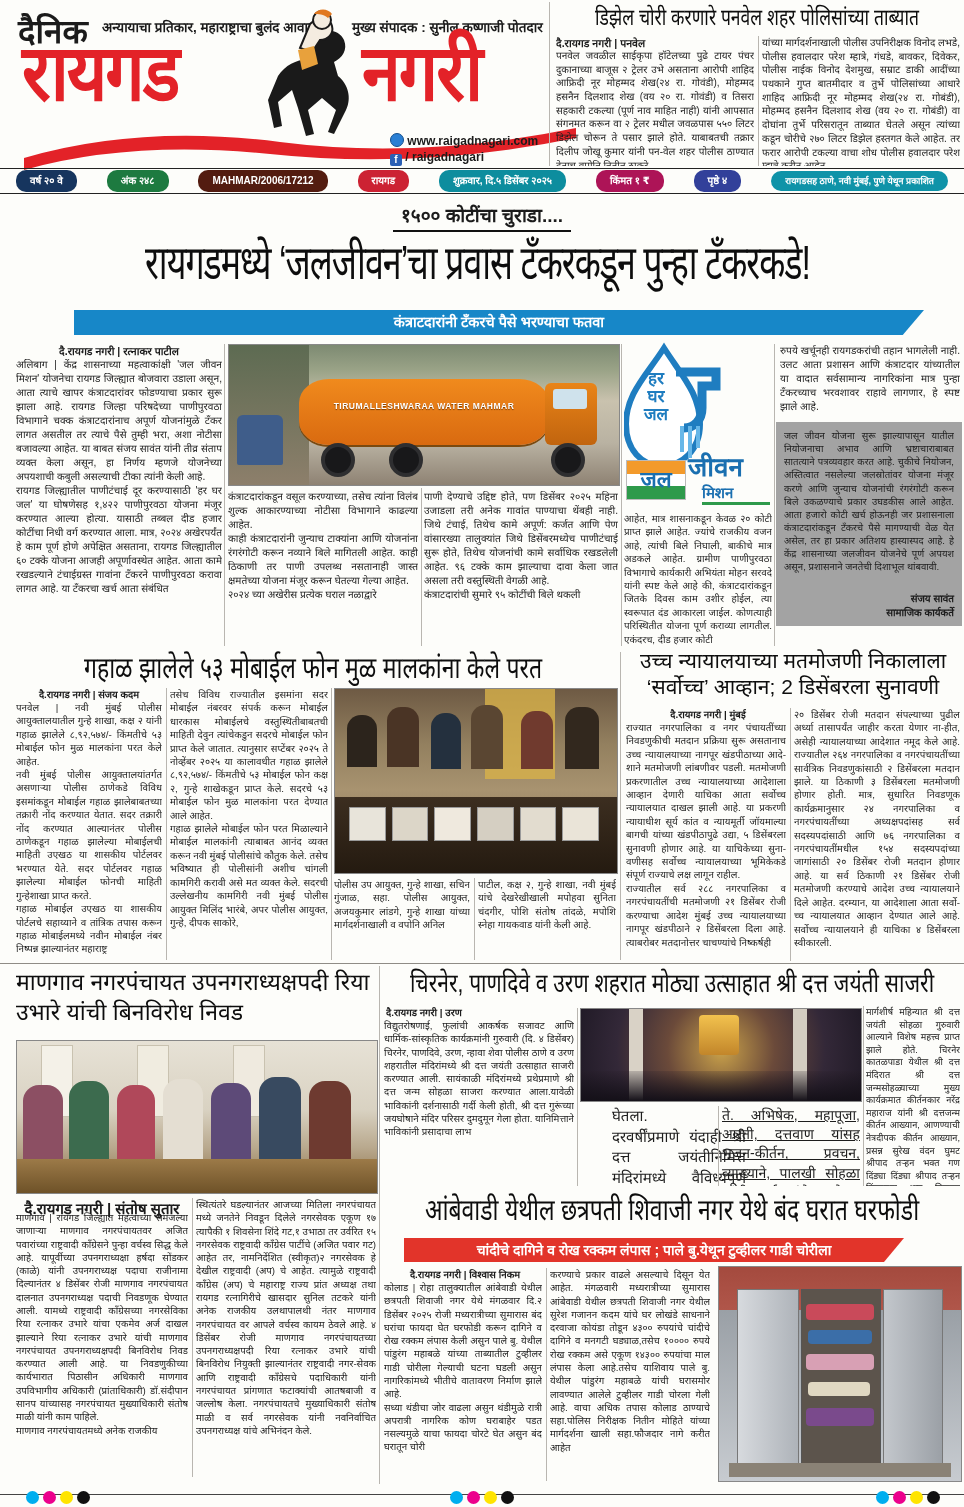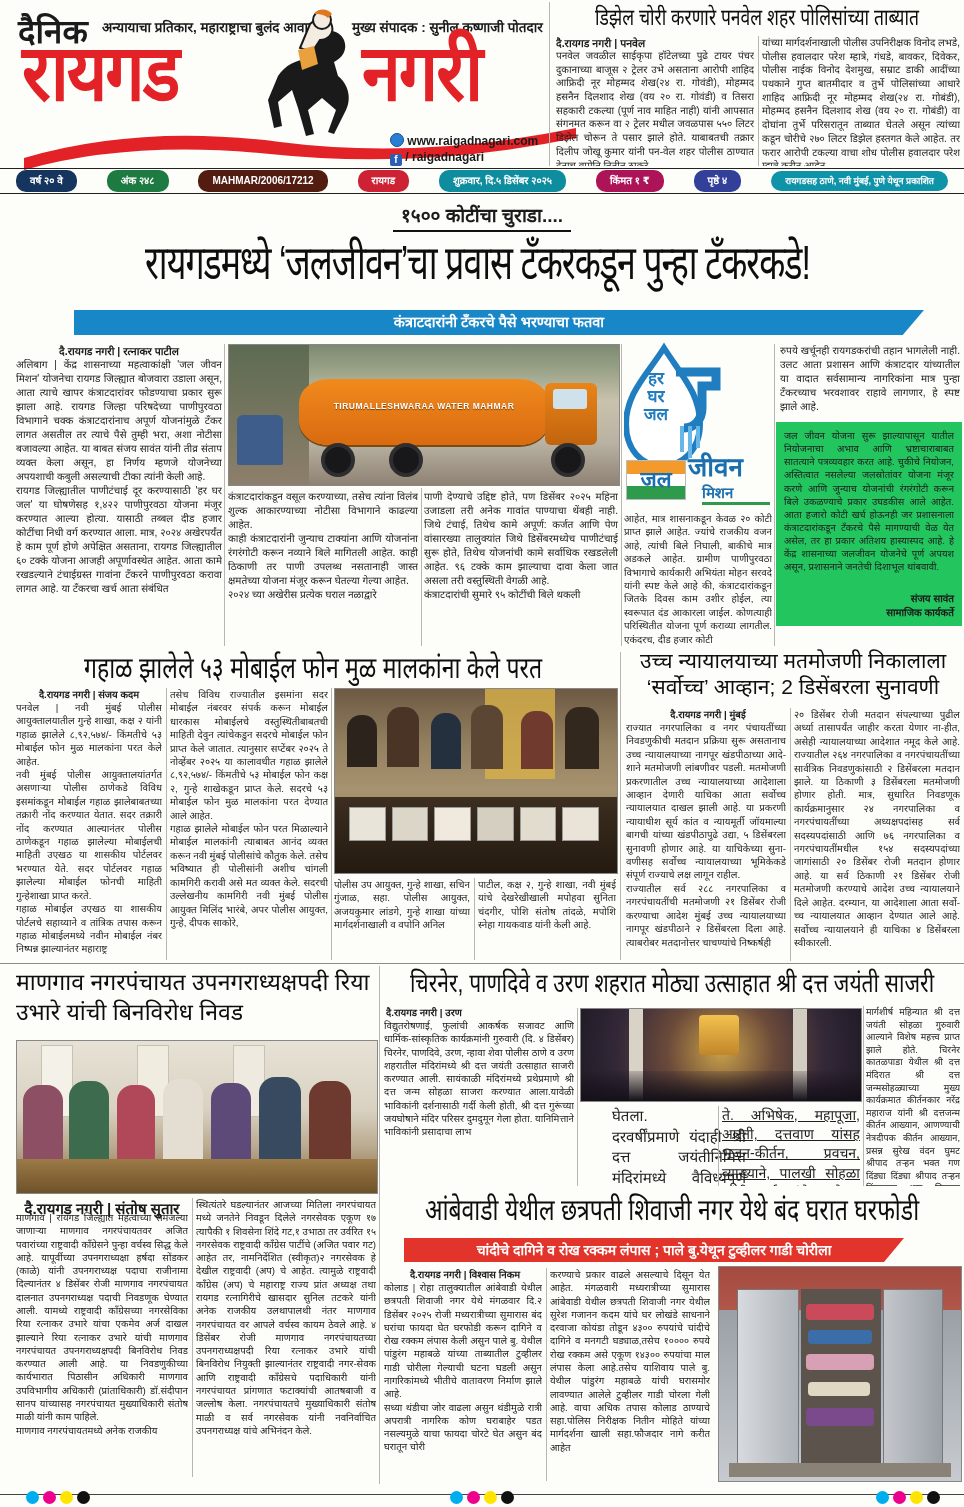--- a/index.html
+++ b/index.html
@@ -18,21 +18,21 @@
   .squash{display:inline-block;transform-origin:center;}
   .vr{position:absolute;width:1px;background:#b9b6b0;}
   .hr{position:absolute;height:1px;background:#8f8c86;}
   .pill{
     display:inline-block;color:#fff;font-weight:bold;font-size:10px;
     border-radius:10px;padding:5px 14px;white-space:nowrap;line-height:1.2;
   }
   .photo{position:absolute;overflow:hidden;border:1px solid #888;}
   
   .mast-title{color:#e32228;font-weight:900;letter-spacing:-2px;}
-  .quote-box{background:#22c55e;}
+  .quote-box{background:#a3a3a3;}
   .regdot{display:inline-block;width:13px;height:13px;border-radius:50%;margin-right:4px;vertical-align:middle;}
 </style>
 </head>
 <body>
 
 <div class="page">
 
   <div class="abs" style="left:18px;top:8px;font-size:33px;font-weight:900;">दैनिक</div>
   <div class="abs" style="left:102px;top:18px;font-size:13.5px;font-weight:bold;">अन्यायाचा प्रतिकार, महाराष्ट्राचा बुलंद आवाज</div>
   <div class="abs" style="left:352px;top:18px;font-size:13.5px;font-weight:bold;">मुख्य संपादक : सुनील कृष्णाजी पोतदार</div>

